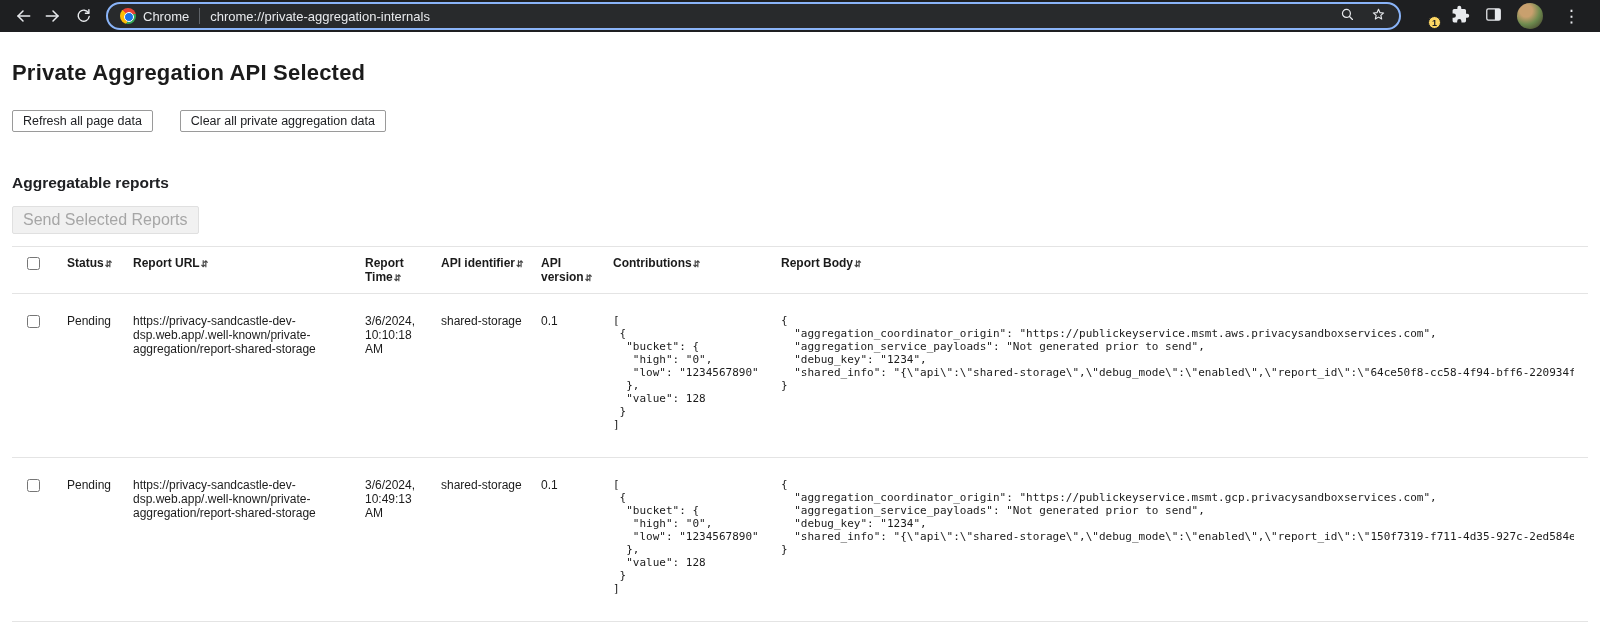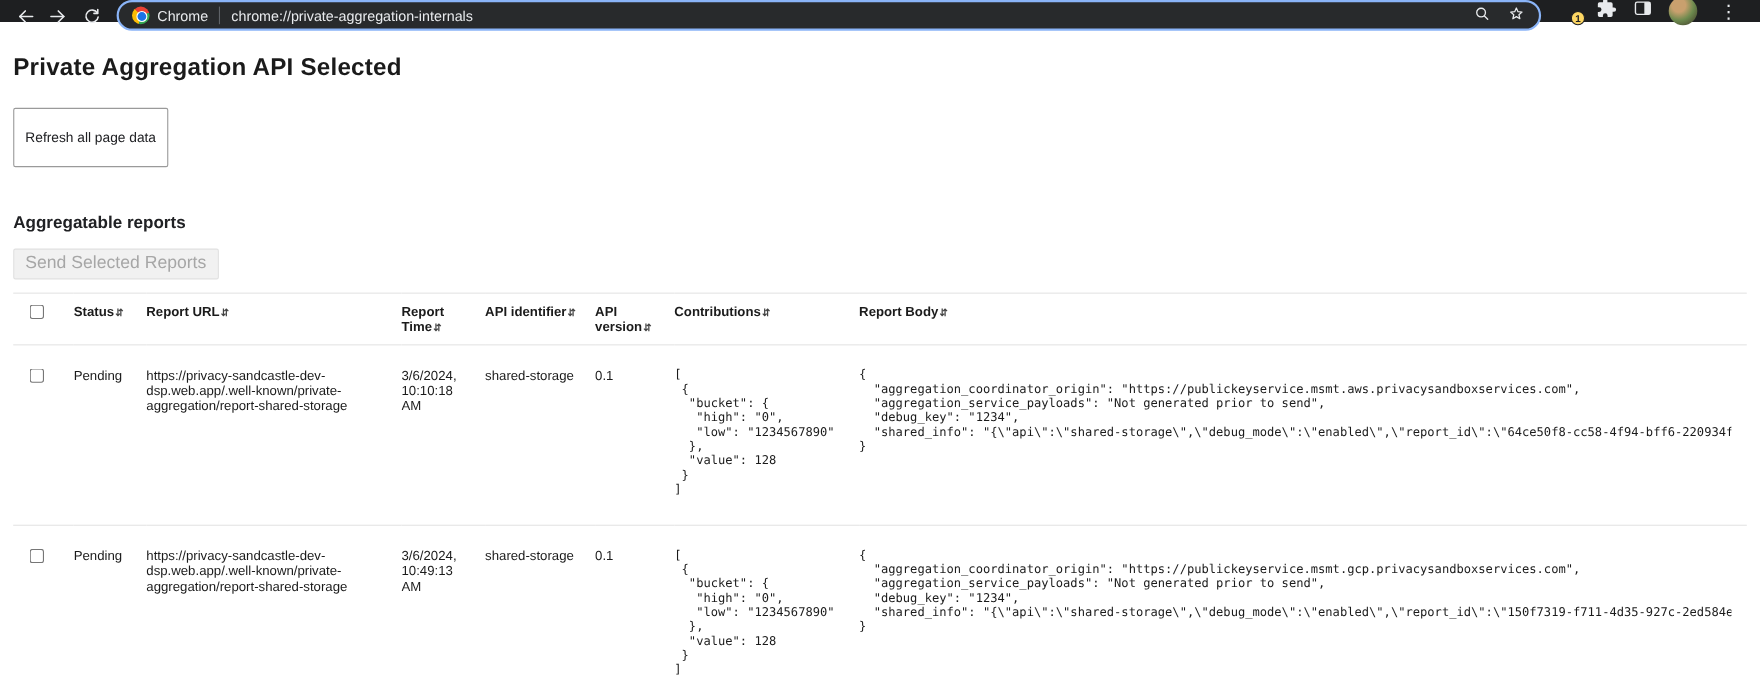--- a/index.html
+++ b/index.html
@@ -9,21 +9,22 @@
     font-family:"Liberation Sans", sans-serif;
     color:#202124;
     overflow:hidden;
   }
 
   
   .toolbar {
     height:20px;
     background:#1e1f21;
     display:flex;
-    padding:0 8px;
+    align-items:center;
+    padding:16px 8px;
   }
   .tb-btn {
     width:30px; height:30px;
     border:none; background:transparent;
     border-radius:50%;
     display:flex; align-items:center; justify-content:center;
     flex:0 0 auto;
     cursor:pointer;
   }
   .tb-btn svg { display:block; }
@@ -88,21 +89,21 @@
   .page { padding:28px 12px 0 12px; }
   h1.page-title { font-size:22px; font-weight:bold; color:#1b1b1b; letter-spacing:.2px; }
   .top-buttons { margin-top:24px; display:flex; gap:27px; }
   button.std-btn {
     font-family:"Liberation Sans", sans-serif;
     font-size:12.5px;
     color:#202124;
     background:#ffffff;
     border:1px solid #9a9a9a;
     border-radius:2px;
-    padding:19px 10px;
+    padding:3px 10px;
     cursor:pointer;
   }
   h2.section-title { margin-top:42px; font-size:15.5px; font-weight:bold; }
   .send-row { margin-top:14px; }
   button.send-btn {
     font-family:"Liberation Sans", sans-serif;
     font-size:16px;
     color:#a6a6a6;
     background:#f1f1f1;
     border:1px solid #e0e0e0;
@@ -197,20 +198,21 @@
     <span class="avatar"></span>
     <span class="kebab">⋮</span>
   </div>
 </div>
 
 <div class="page">
   <h1 class="page-title">Private Aggregation API Selected</h1>
 
   <div class="top-buttons">
     <button class="std-btn">Refresh all page data</button>
+    <button class="std-btn">Clear all private aggregation data</button>
   </div>
 
   <h2 class="section-title">Aggregatable reports</h2>
 
   <div class="send-row">
     <button class="send-btn" disabled="">Send Selected Reports</button>
   </div>
 
   <table class="reports">
     <colgroup>

